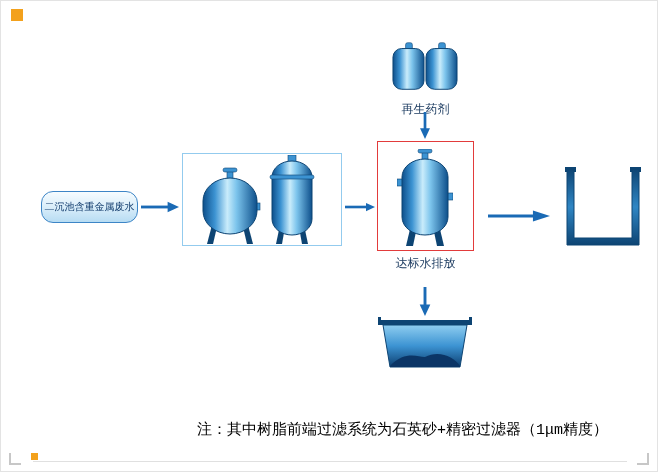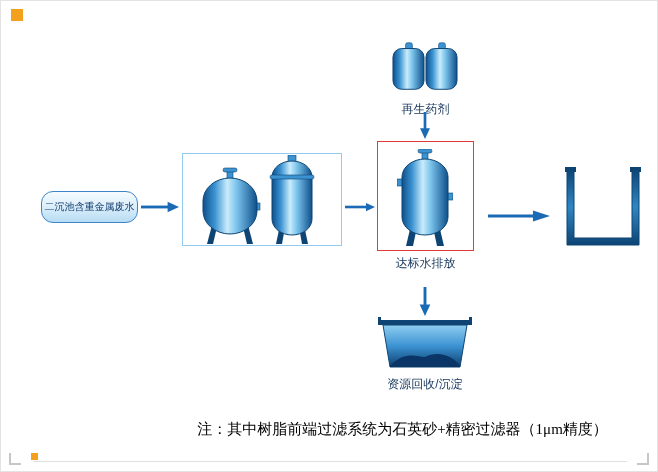--- a/index.html
+++ b/index.html
@@ -24,21 +24,21 @@
   .filter-box {
     position:absolute; left:181px; top:152px; width:160px; height:93px;
     border:1px solid #93cbee; background:transparent;
   }
   .red-box {
     position:absolute; left:376px; top:140px; width:97px; height:110px;
     border:1px solid #e23b3b; background:transparent;
   }
   .note {
     position:absolute; left:145px; top:419px; width:513px;
-    text-align:center; font-family:Liberation Serif, serif;
+    text-align:center; font-family:Liberation Mono, monospace;
     font-size:15px; color:#000000;
   }
   .corner-orange {
     position:absolute; left:10px; top:8px; width:12px; height:12px;
     background:#f3a11c;
   }
   .corner-orange-small {
     position:absolute; left:30px; top:452px; width:7px; height:7px;
     background:#f3a11c;
   }
@@ -173,17 +173,16 @@
   </svg>
 
   <svg class="abs" style="left:377px; top:316px;" width="94" height="56" viewBox="0 0 94 56">
     <rect x="0" y="0" width="3" height="8" fill="#0d4473"></rect>
     <rect x="91" y="0" width="3" height="8" fill="#0d4473"></rect>
     <rect x="0" y="3" width="94" height="5" fill="#0d4473"></rect>
     <path d="M5,8 L12,50 L82,50 L89,8 Z" fill="url(#basinV)" stroke="#0d4473" stroke-width="1"></path>
     <path d="M12,49 C28,32 42,41 47,40 C60,33 76,39 82,49 L82,50 L12,50 Z" fill="#0b3566"></path>
   </svg>
 
-  <div class="label" style="left:369px; top:376px; width:110px;">资源回收/沉淀</div>
 
   <div class="note">注：其中树脂前端过滤系统为石英砂+精密过滤器（1μm精度）</div>
 
 </div>
 
 </body></html>

